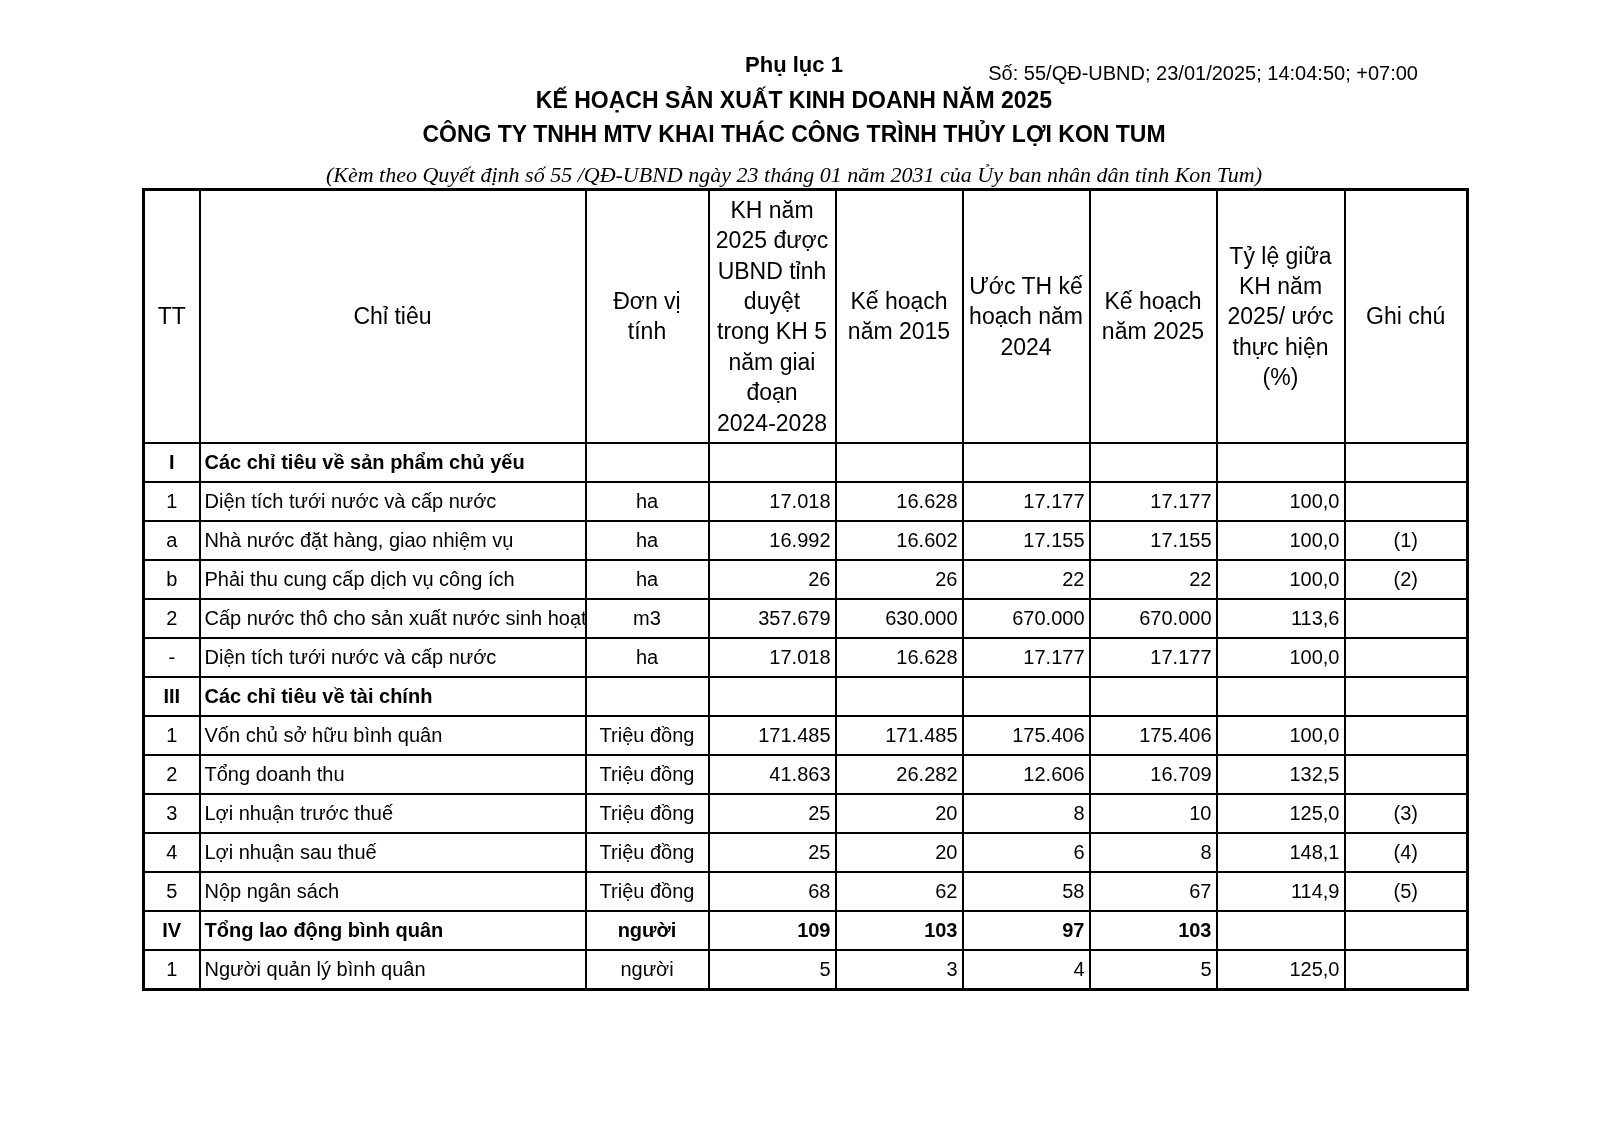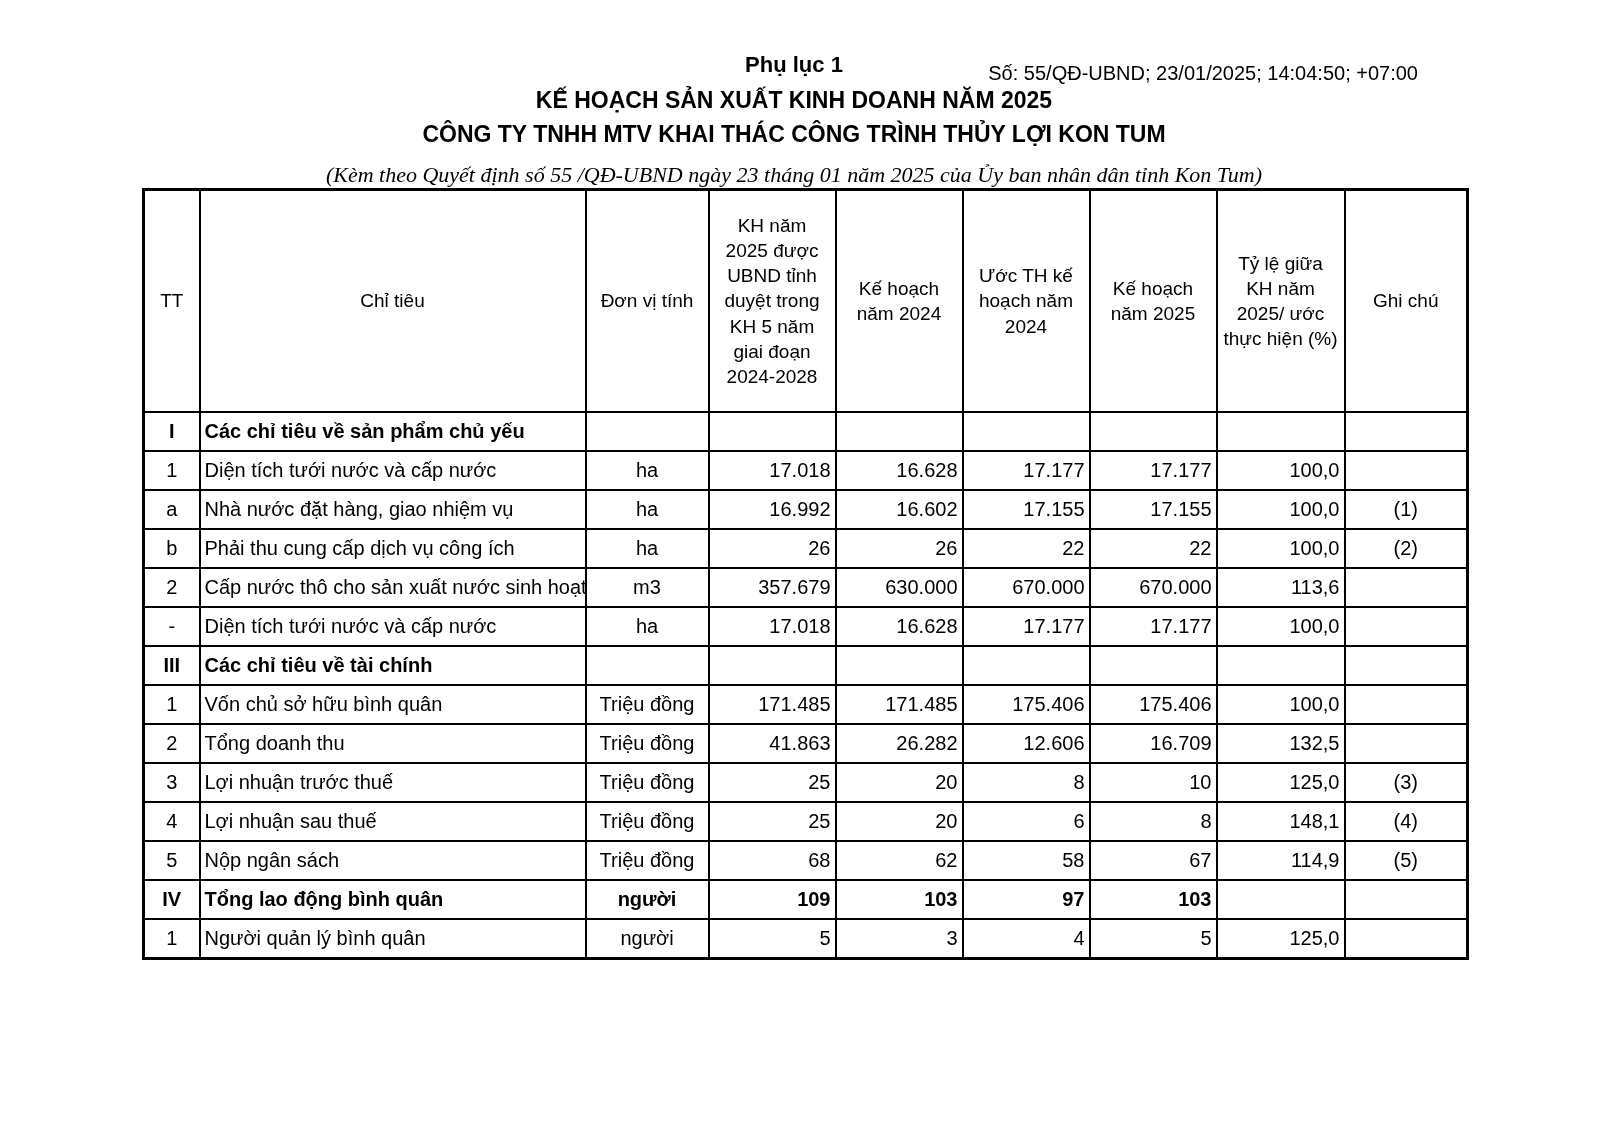--- a/index.html
+++ b/index.html
@@ -66,21 +66,21 @@
     table-layout: fixed;
     width: 1324px;
     border: 3px solid #000;
   }
   table.plan th, table.plan td {
     border: 2px solid #000;
     overflow: hidden;
   }
   table.plan thead th {
     font-weight: normal;
-    font-size: 19px;
+    font-size: 23px;
     line-height: 1.32;
     text-align: center;
     vertical-align: middle;
     height: 212px;
     padding: 4px 5px;
   }
   table.plan tbody td {
     font-size: 20px;
     height: 37px;
     vertical-align: middle;
@@ -95,41 +95,41 @@
   tr.section-row td { font-weight: bold; }
 </style>
 </head>
 <body>
 
 <div class="content">
   <div class="appendix">Phụ lục 1</div>
   <div class="stamp">Số: 55/QĐ-UBND; 23/01/2025; 14:04:50; +07:00</div>
   <div class="title1">KẾ HOẠCH SẢN XUẤT KINH DOANH NĂM 2025</div>
   <div class="title2">CÔNG TY TNHH MTV KHAI THÁC CÔNG TRÌNH THỦY LỢI KON TUM</div>
-  <div class="subtitle">(Kèm theo Quyết định số 55 /QĐ-UBND ngày 23 tháng 01 năm 2025 của Ủy ban nhân dân tỉnh Kon Tum)</div>
+  <div class="subtitle">(Kèm theo Quyết định số 55 /QĐ-UBND ngày 23 tháng 01 năm 2031 của Ủy ban nhân dân tỉnh Kon Tum)</div>
 
   <table class="plan">
     <colgroup>
         <col style="width: 56px;">
         <col style="width: 386px;">
         <col style="width: 123px;">
         <col style="width: 127px;">
         <col style="width: 127px;">
         <col style="width: 127px;">
         <col style="width: 127px;">
         <col style="width: 128px;">
         <col style="width: 123px;">
       </colgroup>
     <thead>
       <tr>
           <th>TT</th>
           <th>Chỉ tiêu</th>
           <th>Đơn vị tính</th>
           <th>KH năm 2025 được UBND tỉnh duyệt trong KH 5 năm giai đoạn 2024-2028</th>
-          <th>Kế hoạch năm 2024</th>
+          <th>Kế hoạch năm 2015</th>
           <th>Ước TH kế hoạch năm 2024</th>
           <th>Kế hoạch năm 2025</th>
           <th>Tỷ lệ giữa KH năm 2025/ ước thực hiện (%)</th>
           <th>Ghi chú</th>
         </tr>
     </thead>
     <tbody>
         <tr class="section-row">
           <td class="c-tt">I</td>
           <td class="c-label">Các chỉ tiêu về sản phẩm chủ yếu</td>

